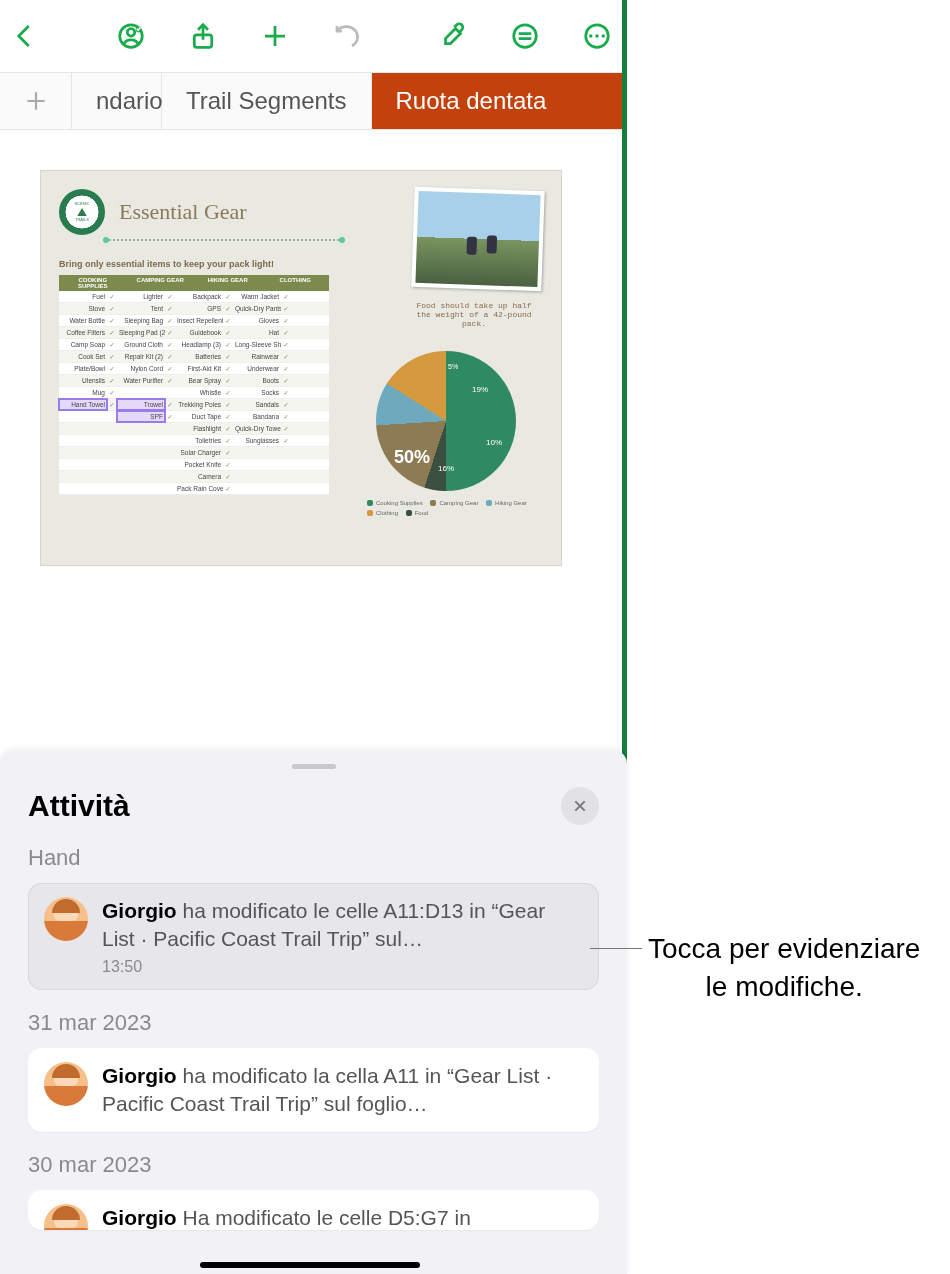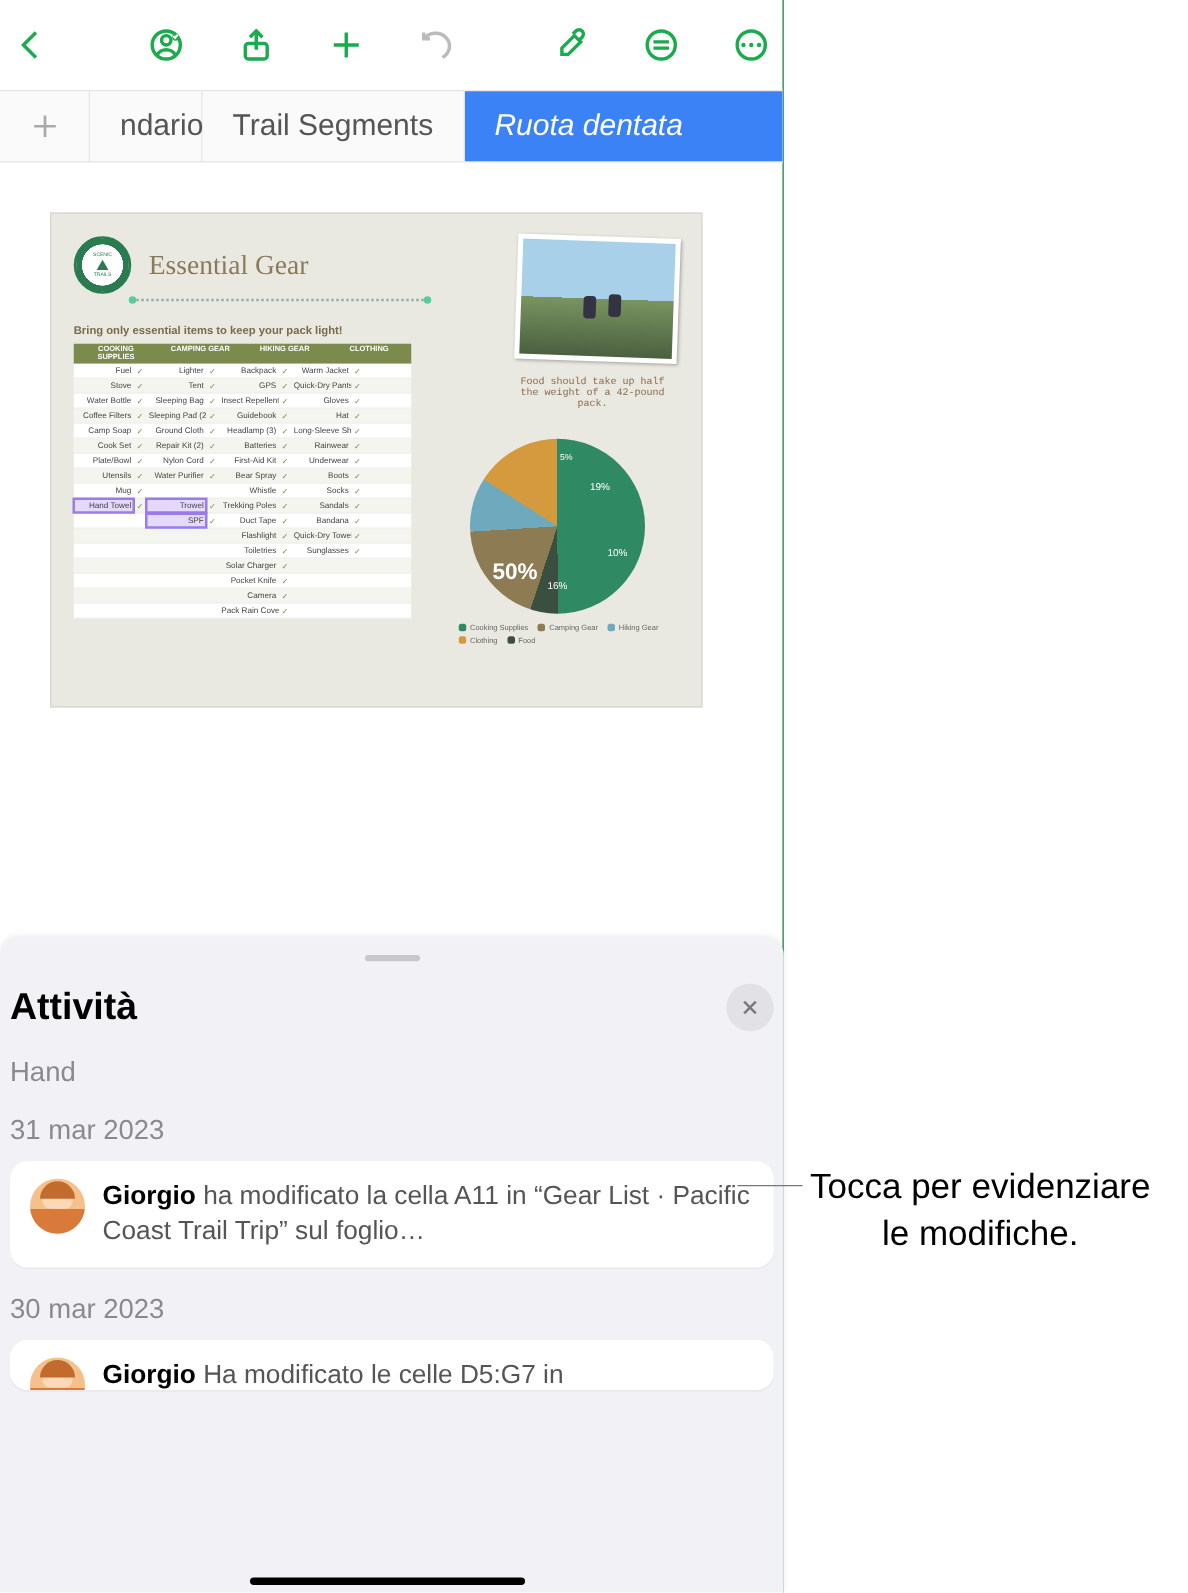--- a/index.html
+++ b/index.html
@@ -8,21 +8,21 @@
     font-family: -apple-system, BlinkMacSystemFont, "Helvetica Neue", sans-serif;
     background: #fff;
     width: 950px;
     height: 1274px;
     position: relative;
     overflow: hidden;
   }
   .app {
     width: 627px;
     height: 1274px;
-    border-right: 1px solid #15803d;
+    border-right: 5px solid #15803d;
     display: flex;
     flex-direction: column;
     position: relative;
   }
   
   .toolbar {
     height: 72px;
     display: flex;
     align-items: center;
     padding: 0 8px;
@@ -45,21 +45,21 @@
   }
   .addtab {
     width: 72px; display:flex; align-items:center; justify-content:center;
     border-right:1px solid #e5e5e5; color:#888;
   }
   .tab {
     padding: 0 24px; display:flex; align-items:center;
     font-size: 24px; color:#555;
     border-right:1px solid #e5e5e5;
   }
-  .tab.active { background:#3b82f6; color:#fff; border:none; flex:1;font-style:italic;}
+  .tab.active { background:#c2410c; color:#fff; border:none; flex:1;}
   
   .canvas {
     flex: 1;
     padding: 40px;
     overflow: hidden;
   }
   .sheet {
     width: 522px;
     height: 396px;
     background: #e9e9e2;
@@ -118,21 +118,21 @@
   .lg4::before{background:#d59a3e;} .lg5::before{background:#3a4f3f;}
 
   
   .activity-sheet {
     position: absolute;
     left: 0; right: 0; bottom: 0;
     background: #f2f2f6;
     border-top-left-radius: 14px;
     border-top-right-radius: 14px;
     box-shadow: 0 -1px 6px rgba(0,0,0,0.08);
-    padding: 14px 8px 0;
+    padding: 14px 28px 0;
     height: 524px;
     width: 627px;
   }
   .grabber { width:44px; height:5px; background:#c8c8cc; border-radius:3px; margin:0 auto 18px;}
   .sheet-top { display:flex; align-items:center; justify-content:space-between;}
   .sheet-title2 { font-size:30px; font-weight:700;}
   .close-btn { width:38px; height:38px; border-radius:50%; background:#e2e2e6; display:flex; align-items:center; justify-content:center;}
   .close-btn svg{ width:16px; height:16px; stroke:#7a7a7e; stroke-width:3; }
   .date-label { font-size:22px; color:#8a8a8e; margin:20px 0 12px; font-weight:500;}
   .activity-card {
@@ -462,20 +462,27 @@
     <div class="sheet-top">
       <div class="sheet-title2">Attività</div>
       <div class="close-btn">
         <svg viewBox="0 0 24 24" fill="none">
             <path d="M5 5l14 14M19 5L5 19"></path>
           </svg>
       </div>
     </div>
     <div id="activity-list">
         <div class="date-label">Hand</div>
+        <div class="activity-card sel">
+          <div class="avatar"></div>
+          <div>
+            <div class="act-text"><span class="who">Giorgio</span> ha modificato le celle A11:D13 in “Gear List · Pacific Coast Trail Trip” sul…</div>
+            <div class="act-time">13:50</div>
+          </div>
+        </div>
         <div class="date-label">31 mar 2023</div>
         <div class="activity-card">
           <div class="avatar"></div>
           <div>
             <div class="act-text"><span class="who">Giorgio</span> ha modificato la cella A11 in “Gear List · Pacific Coast Trail Trip” sul foglio…</div>
           </div>
         </div>
         <div class="date-label">30 mar 2023</div>
         <div class="activity-card cut">
           <div class="avatar"></div>

